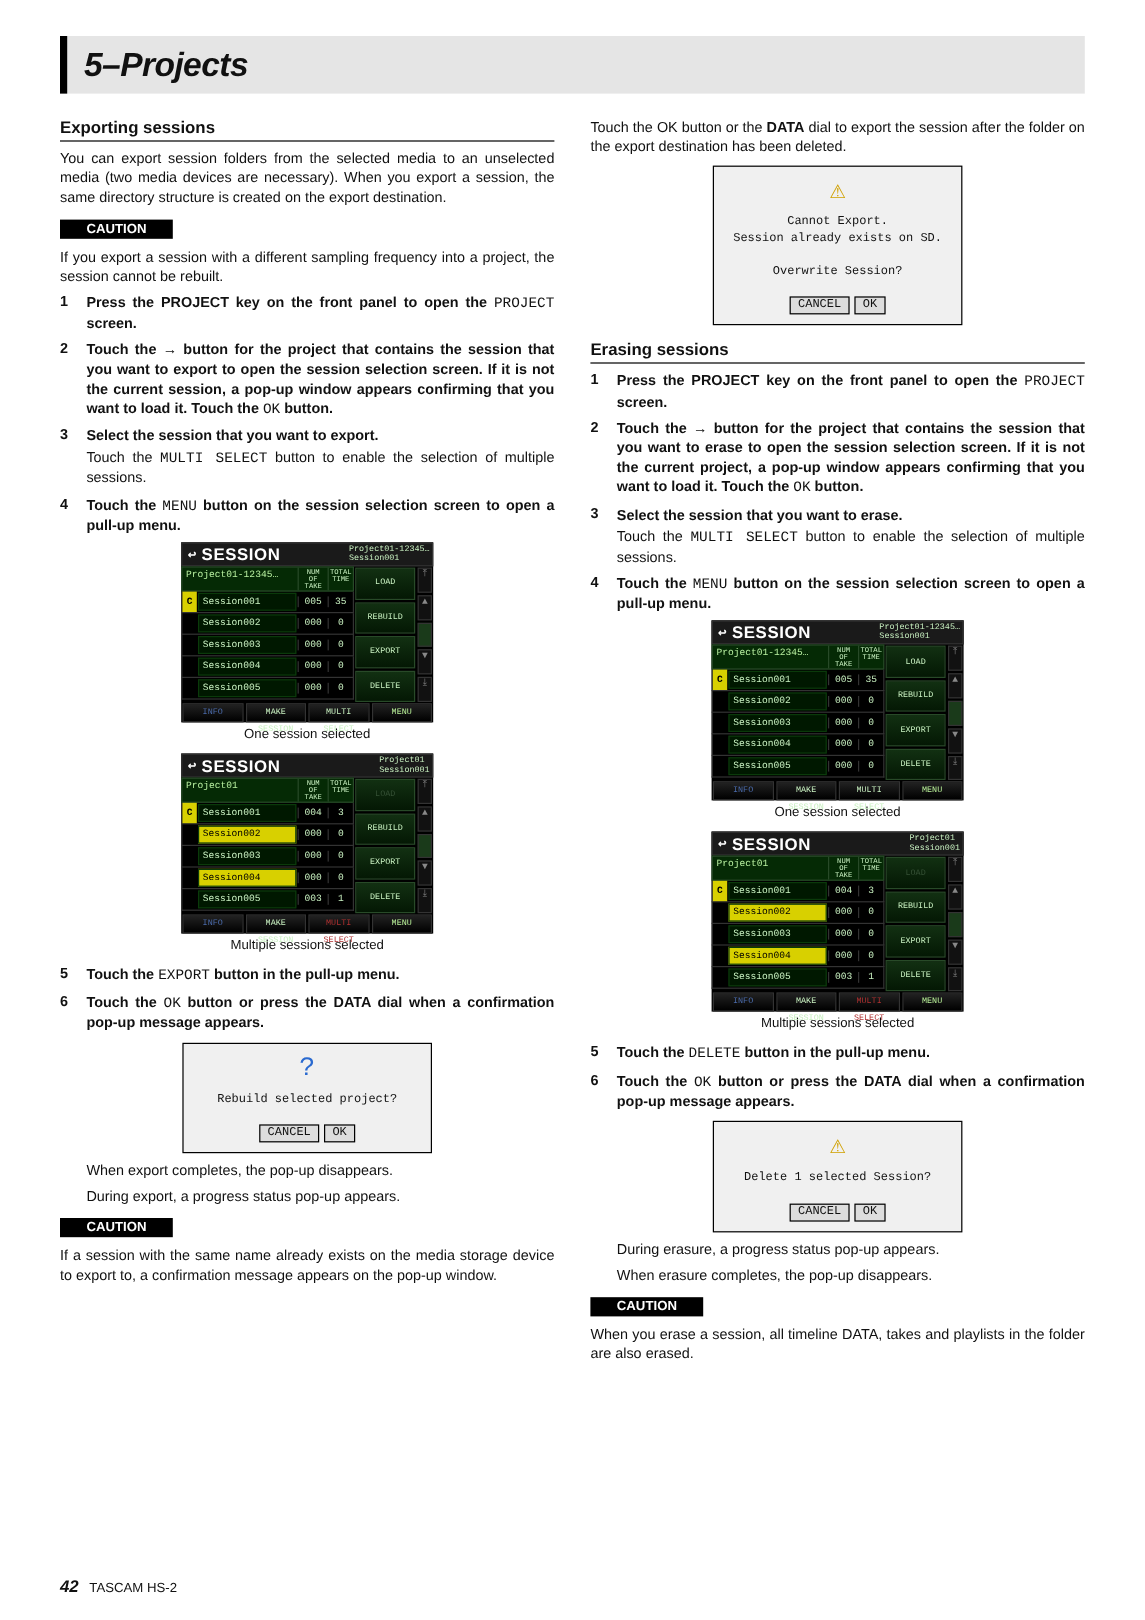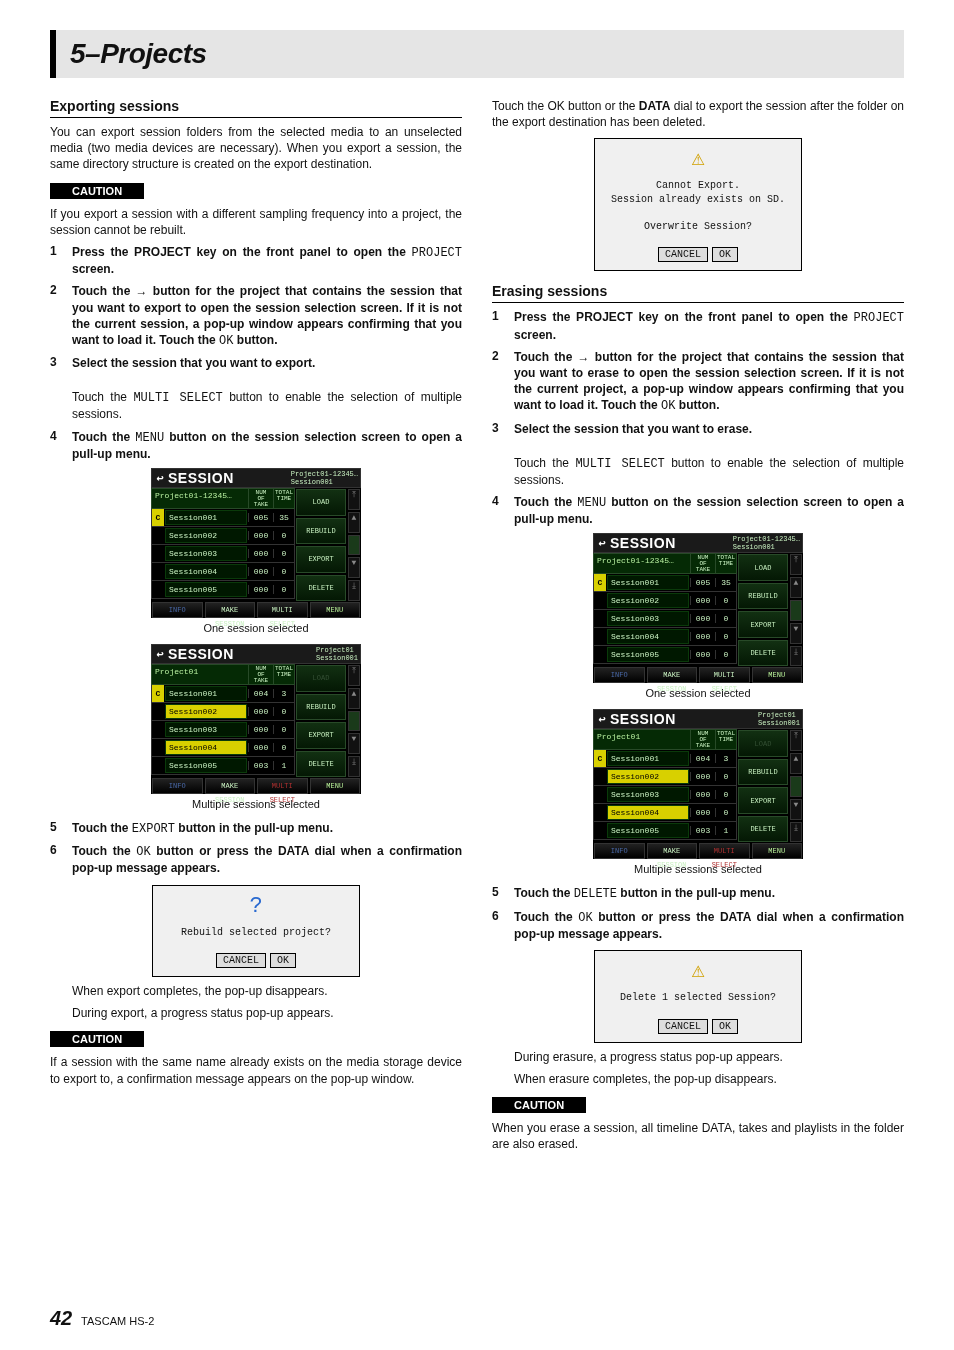--- a/index.html
+++ b/index.html
@@ -67,21 +67,21 @@
     min-width: 14px;
   }
   .ol > li > .txt {
     flex: 1;
     font-weight: 700;
     line-height: 1.35;
   }
   .ol > li > .txt .normal {
     font-weight: 400;
     display: block;
-    margin-top: 18px;
+    margin-top: 2px;
   }
   .mono {
     font-family: "Courier New", monospace;
     font-weight: 400;
   }
   .caution {
     display: inline-block;
     background: #000;
     color: #fff;
     font-weight: 700;
@@ -290,21 +290,21 @@
   }
   .footer {
     position: absolute;
     bottom: 20px;
     left: 50px;
     font-size: 11px;
   }
   .footer .pn {
     font-weight: 800;
     font-style: italic;
-    font-size: 20px;
+    font-size: 14px;
     margin-right: 6px;
   }
 </style>
 </head>
 <body>
 
 <div class="page">
 
   <div class="chapter-bar">
     <h1>5–Projects</h1>

